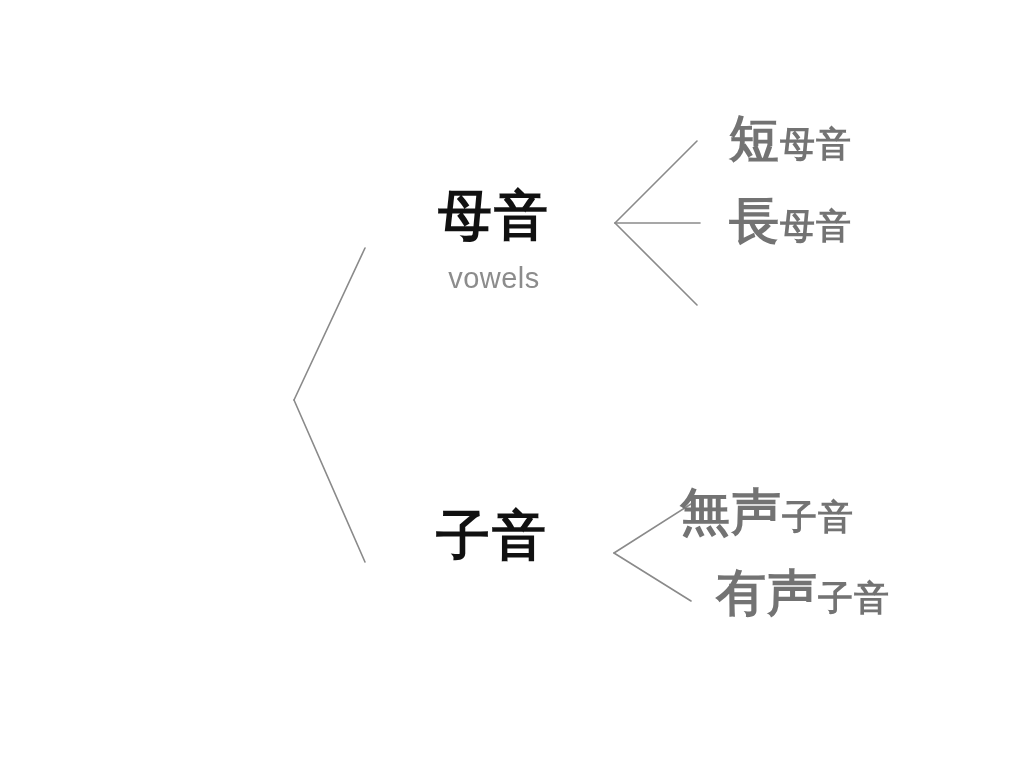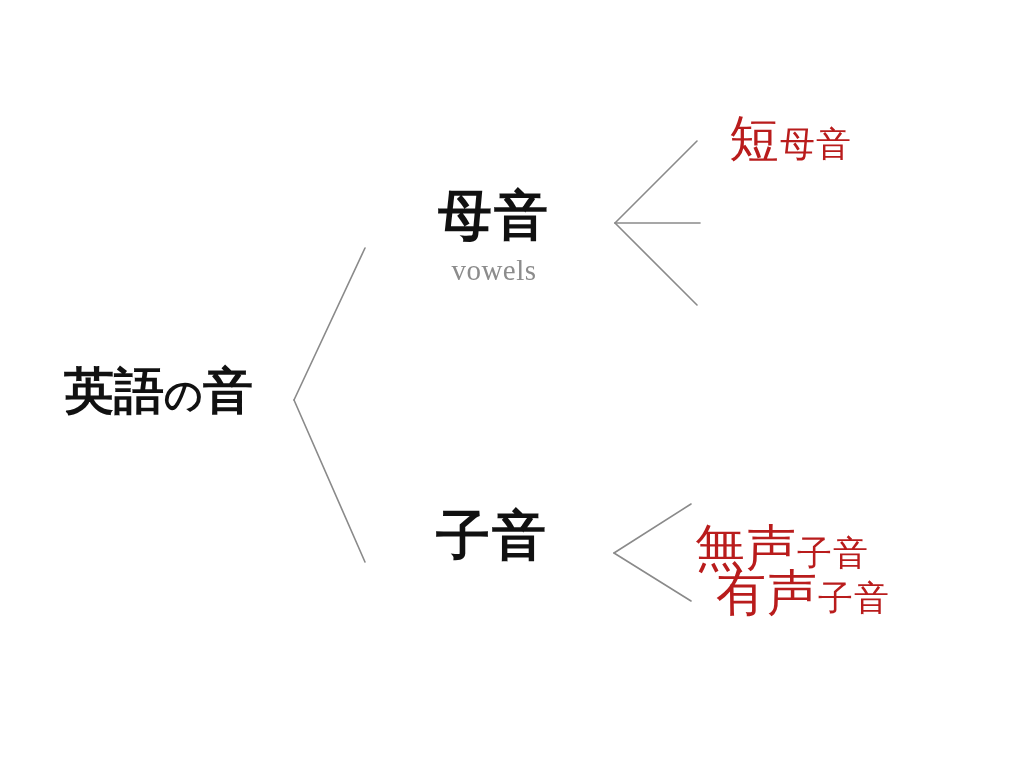--- a/index.html
+++ b/index.html
@@ -52,84 +52,83 @@
   }
   .branch .main {
     font-size: 54px;
     font-weight: 700;
     color: #111111;
     display: block;
     letter-spacing: 2px;
   }
   .branch .sub {
     display: block;
-    margin-top: 14px;
+    margin-top: 22px;
     font-size: 29px;
     font-weight: 400;
     color: #8c8c8c;
     letter-spacing: 0.5px;
-    font-family: Liberation Serif, serif;
   }
   #branch-vowels {
     left: 494px;
     top: 188px;
   }
   #branch-consonants {
     left: 492px;
     top: 508px;
   }
   
   .leaf {
-    font-weight: 400;
-    color: #b91c1c;
+    font-weight: 700;
+    color: #737373;
   }
   .leaf .big {
     font-size: 50px;
     letter-spacing: 1px;
   }
   .leaf .sm {
     font-size: 35px;
     letter-spacing: 1px;
   }
   #leaf-short-vowel   { left: 729px; top: 114px; }
   #leaf-long-vowel    { left: 729px; top: 196px; }
   #leaf-diphthong     { left: 729px; top: 277px; }
-  #leaf-voiceless     { left: 695px; top: 487px; margin-top: 36px; }
+  #leaf-voiceless     { left: 680px; top: 487px; }
   #leaf-voiced        { left: 716px; top: 568px; }
 </style>
 </head>
 <body>
 
 <div id="canvas">
 
   <svg id="connectors" viewBox="0 0 1024 768" xmlns="http://www.w3.org/2000/svg">
 
     <line x1="294" y1="400" x2="365" y2="248" stroke="#8a8a8a" stroke-width="1.6" stroke-linecap="round"></line>
     <line x1="294" y1="400" x2="365" y2="562" stroke="#8a8a8a" stroke-width="1.6" stroke-linecap="round"></line>
 
     <line x1="615" y1="223" x2="697" y2="141" stroke="#8a8a8a" stroke-width="1.6" stroke-linecap="round"></line>
     <line x1="615" y1="223" x2="700" y2="223" stroke="#8a8a8a" stroke-width="1.6" stroke-linecap="round"></line>
     <line x1="615" y1="223" x2="697" y2="305" stroke="#8a8a8a" stroke-width="1.6" stroke-linecap="round"></line>
 
     <line x1="614" y1="553" x2="691" y2="504" stroke="#8a8a8a" stroke-width="1.6" stroke-linecap="round"></line>
     <line x1="614" y1="553" x2="691" y2="601" stroke="#8a8a8a" stroke-width="1.6" stroke-linecap="round"></line>
   </svg>
 
-  <div class="node" id="root-node"><span>英語</span><span class="small">の</span><span>音</span></div>
 
   <div class="node branch" id="branch-vowels">
     <span class="main">母音</span>
     <span class="sub">vowels</span>
   </div>
 
   <div class="node branch" id="branch-consonants">
     <span class="main">子音</span>
   </div>
 
   <div class="node leaf" id="leaf-short-vowel"><span class="big">短</span><span class="sm">母音</span></div>
 
+  <div class="node leaf" id="leaf-long-vowel"><span class="big">長</span><span class="sm">母音</span></div>
 
 
   <div class="node leaf" id="leaf-voiceless"><span class="big">無声</span><span class="sm">子音</span></div>
 
   <div class="node leaf" id="leaf-voiced"><span class="big">有声</span><span class="sm">子音</span></div>
 
 </div>
 
 </body></html>

